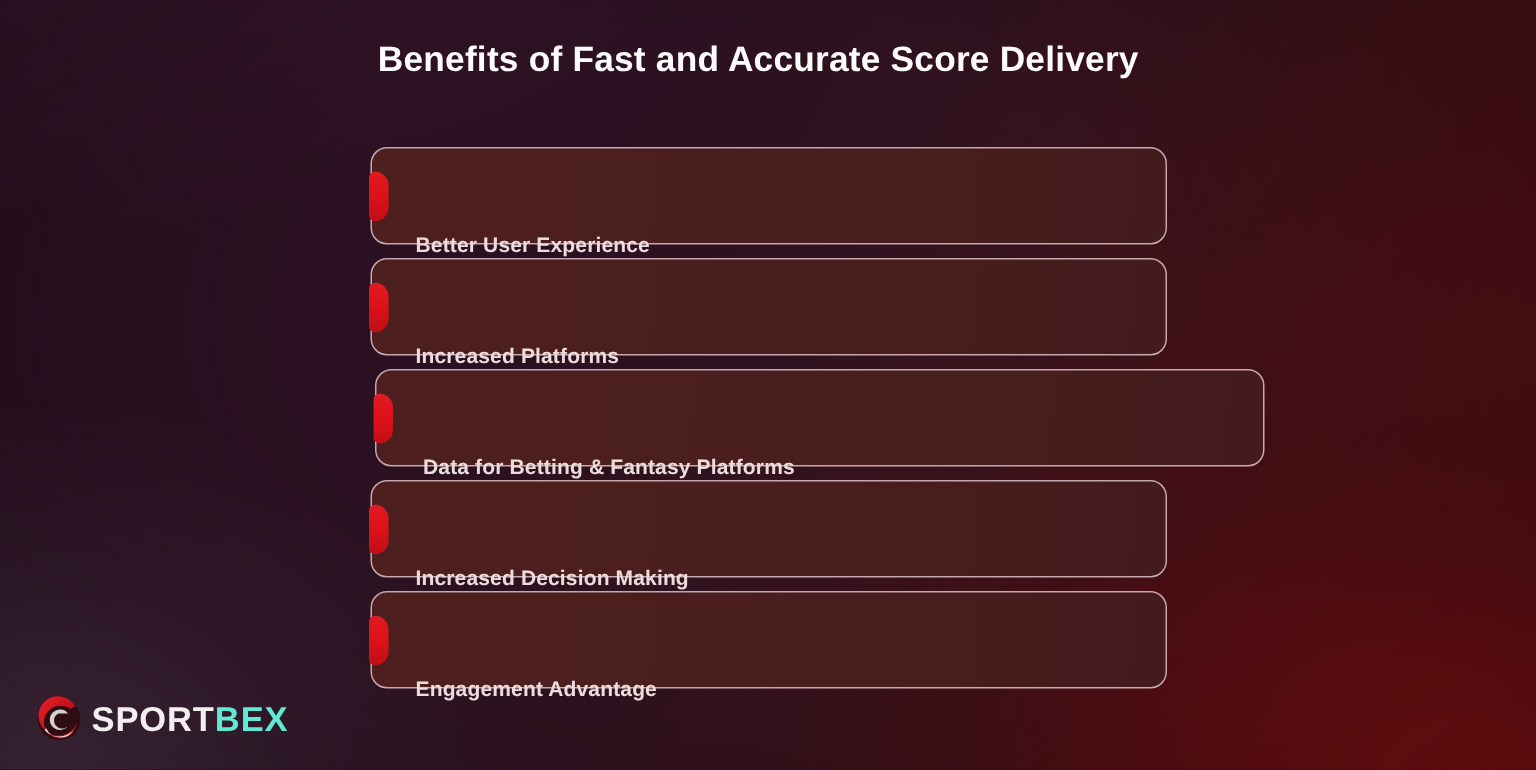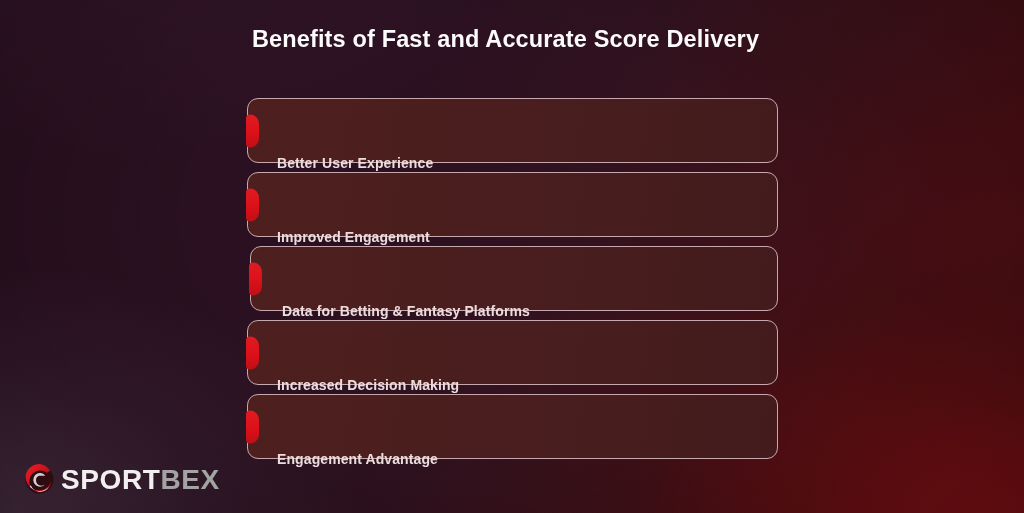--- a/index.html
+++ b/index.html
@@ -79,21 +79,21 @@
     position: relative;
     height: 65px;
     margin-bottom: 9px;
     border: 1px solid #c7a8ae;
     border-radius: 11px;
     background: linear-gradient(96deg, #4e1f1f 0%, #4a1e1e 48%, #431b1c 100%);
     box-sizing: border-box;
   }
   .benefit-card.indented {
     margin-left: 3px;
-    width: 528px;
+    width: 593px;
   }
 
   .benefit-marker {
     position: absolute;
     left: -2px;
     top: 50%;
     transform: translateY(-50%);
     width: 13px;
     height: 33px;
     background: linear-gradient(180deg, #e01b23 0%, #dd1119 50%, #c00f16 100%);
@@ -125,29 +125,29 @@
     align-items: center;
     gap: 6px;
   }
   #brand-emblem {
     width: 31px;
     height: 31px;
     flex: none;
     display: block;
   }
   #brand-wordmark {
-    font-size: 28px;
+    font-size: 23px;
     font-weight: bold;
     letter-spacing: 0.6px;
     line-height: 1;
     display: flex;
     align-items: baseline;
   }
   .wm-sport { color: #f3eff1; }
-  .wm-bex   { color: #a3a3a3; }
+  .wm-bex   { color: #5eead4; }
 </style>
 </head>
 <body>
 
 <div id="stage">
 
   <div class="bg-layer bg-base"></div>
   <div class="bg-layer bg-glow-red"></div>
   <div class="bg-layer bg-glow-red2"></div>
   <div class="bg-layer bg-glow-violet"></div>
@@ -160,21 +160,21 @@
 
     <div id="benefits-list">
 
       <div class="benefit-card">
         <span class="benefit-marker"></span>
         <span class="benefit-label">Better User Experience</span>
       </div>
 
       <div class="benefit-card">
         <span class="benefit-marker"></span>
-        <span class="benefit-label">Improved Engagement</span>
+        <span class="benefit-label">Increased Platforms</span>
       </div>
 
       <div class="benefit-card indented">
         <span class="benefit-marker"></span>
         <span class="benefit-label">Data for Betting &amp; Fantasy Platforms</span>
       </div>
 
       <div class="benefit-card">
         <span class="benefit-marker"></span>
         <span class="benefit-label">Increased Decision Making</span>

